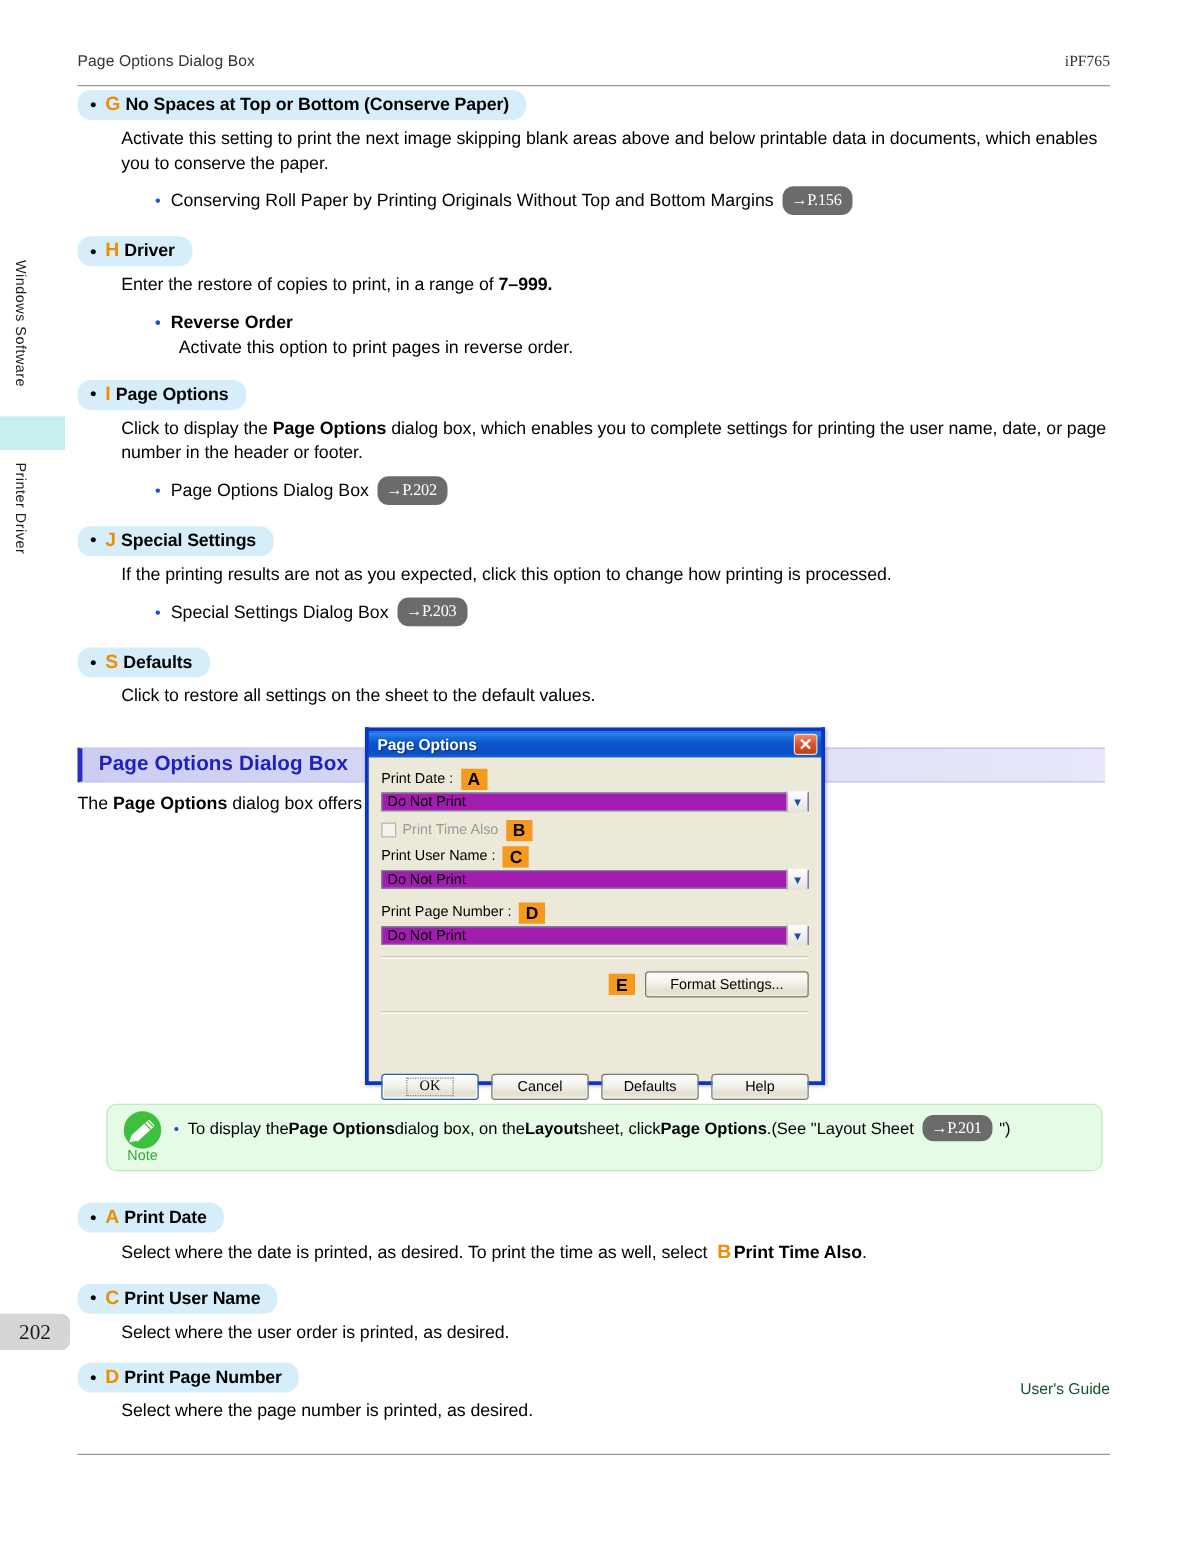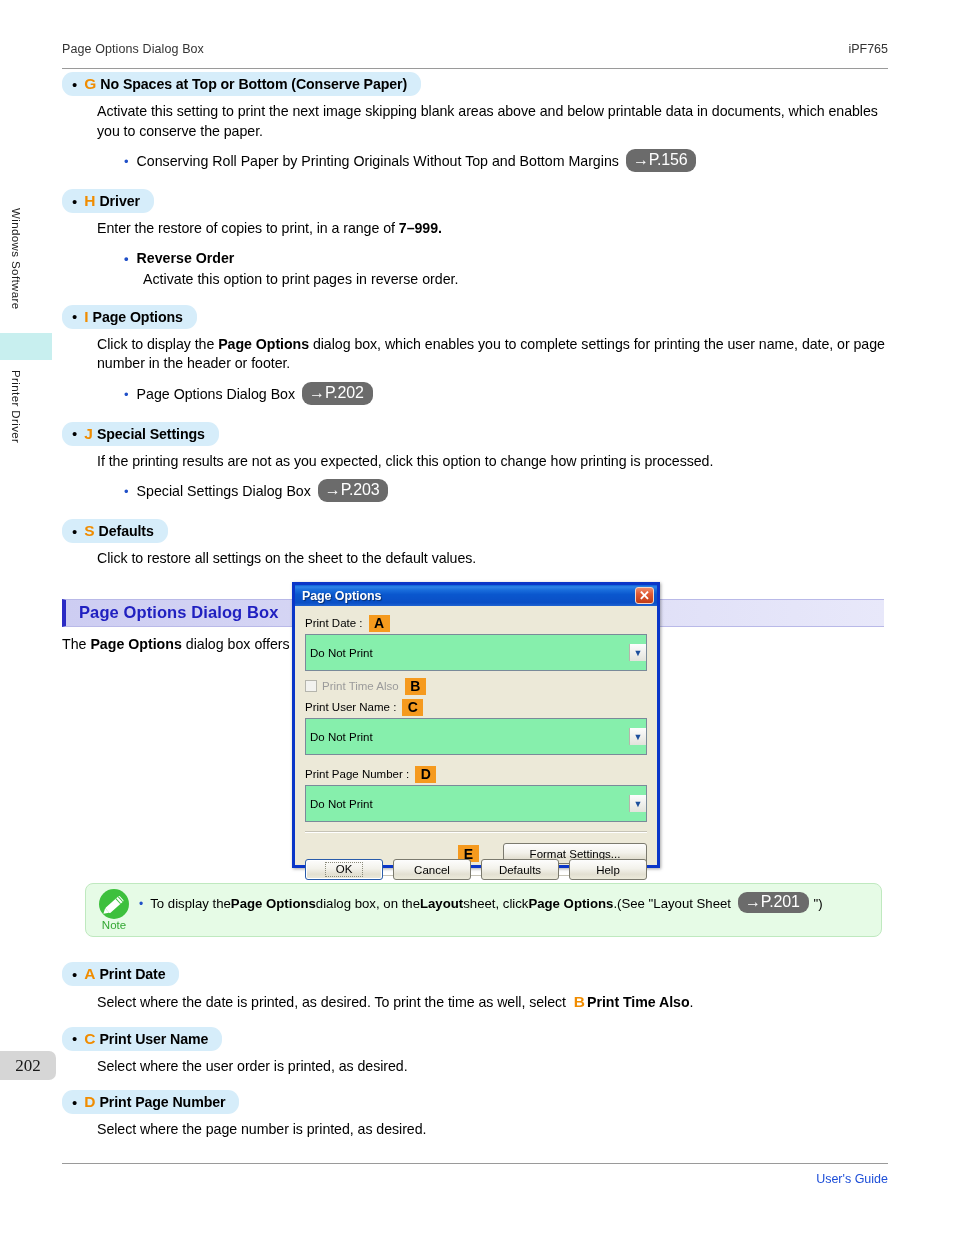--- a/index.html
+++ b/index.html
@@ -29,20 +29,21 @@
     justify-content: space-between;
   }
   .page-header .hdr-left {
     font-size: 12.5px;
     color: #333333;
     letter-spacing: .1px;
   }
   .page-header .hdr-right {
     font-size: 12.5px;
     color: #333333;
+    font-family: Liberation Serif, serif;
   }
 
   
   .side-tab {
     position: absolute;
     left: 10px;
     writing-mode: vertical-rl;
     font-size: 11.5px;
     color: #1b1b1b;
     letter-spacing: .4px;
@@ -150,26 +151,27 @@
     font-size: 13px;
     margin-right: 8px;
   }
   .sub-block .bd { margin-left: 19px; }
 
   .pref {
     display: inline-block;
     background: #6b6b6b;
     color: #ffffff;
     border-radius: 9px;
-    font-size: 16px;
+    font-size: 13px;
     padding: 1px 9px 2px 7px;
     margin-left: 7px;
     letter-spacing: -.2px;
     position: relative;
     top: -1px;
+    font-family: Liberation Serif, serif;
   }
 
   .sec-gap-a { height: 16px; }
   .sec-gap-b { height: 14px; }
 
   
   .section-heading {
     margin-top: 30px;
     width: 822px;
     height: 28px;
@@ -269,22 +271,22 @@
     font-weight: bold;
     font-size: 14px;
     min-width: 15px;
     height: 17px;
     padding: 0 3px;
     margin-left: 6px;
     line-height: 1;
   }
   .combo {
     margin-top: 3px;
-    height: 37px;
-    background: #86efac;
+    height: 15px;
+    background: #a21caf;
     border: 1px solid #7a8a99;
     display: flex;
     align-items: center;
     justify-content: space-between;
     box-sizing: border-box;
     padding-left: 4px;
   }
   .combo .cv {
     font-size: 11.5px;
     color: #000;
@@ -329,33 +331,34 @@
     background: linear-gradient(to bottom,#fdfdfd 0%, #f3f2eb 45%, #e3e0d2 75%, #eceada 100%);
     border: 1px solid #7b7a6e;
     border-radius: 3px;
     font-size: 11.5px;
     color: #000;
     display: flex;
     align-items: center;
     justify-content: center;
     box-sizing: border-box;
   }
-  .fmt-btn { width: 144px; height: 21px; margin-left: 24px; text-align: center; }
+  .fmt-btn { width: 131px; height: 21px; margin-left: 8px; text-align: center; }
   .btn-row {
     position: absolute;
     left: 10px;
     right: 10px;
     bottom: 9px;
     display: flex;
     justify-content: space-between;
   }
   .btn-row .xp-btn { width: 78px; height: 21px; }
   .btn-row .xp-btn.default {
     border: 1px solid #2a5caa;
     box-shadow: inset 0 0 0 1px #ffffff;
+    font-family: Liberation Serif, serif;
   }
   .btn-row .xp-btn.default .inner {
     border: 1px dotted #8a8a7a;
     padding: 0 10px;
     line-height: 13px;
   }
 
   
   .note-box {
     position: absolute;
@@ -454,23 +457,23 @@
   .footer-rule {
     position: absolute;
     left: 62px;
     top: 1163px;
     width: 826px;
     border-top: 1px solid #9a9a9a;
   }
   .footer-text {
     position: absolute;
     right: 66px;
-    top: 1172px;
+    top: 1104px;
     font-size: 12.5px;
-    color: #1d4ed8;
+    color: #14532d;
   }
 </style>
 </head>
 <body>
 
 <div class="page-header">
   <div class="hdr-left">Page Options Dialog Box</div>
   <div class="hdr-right">iPF765</div>
 </div>
 

